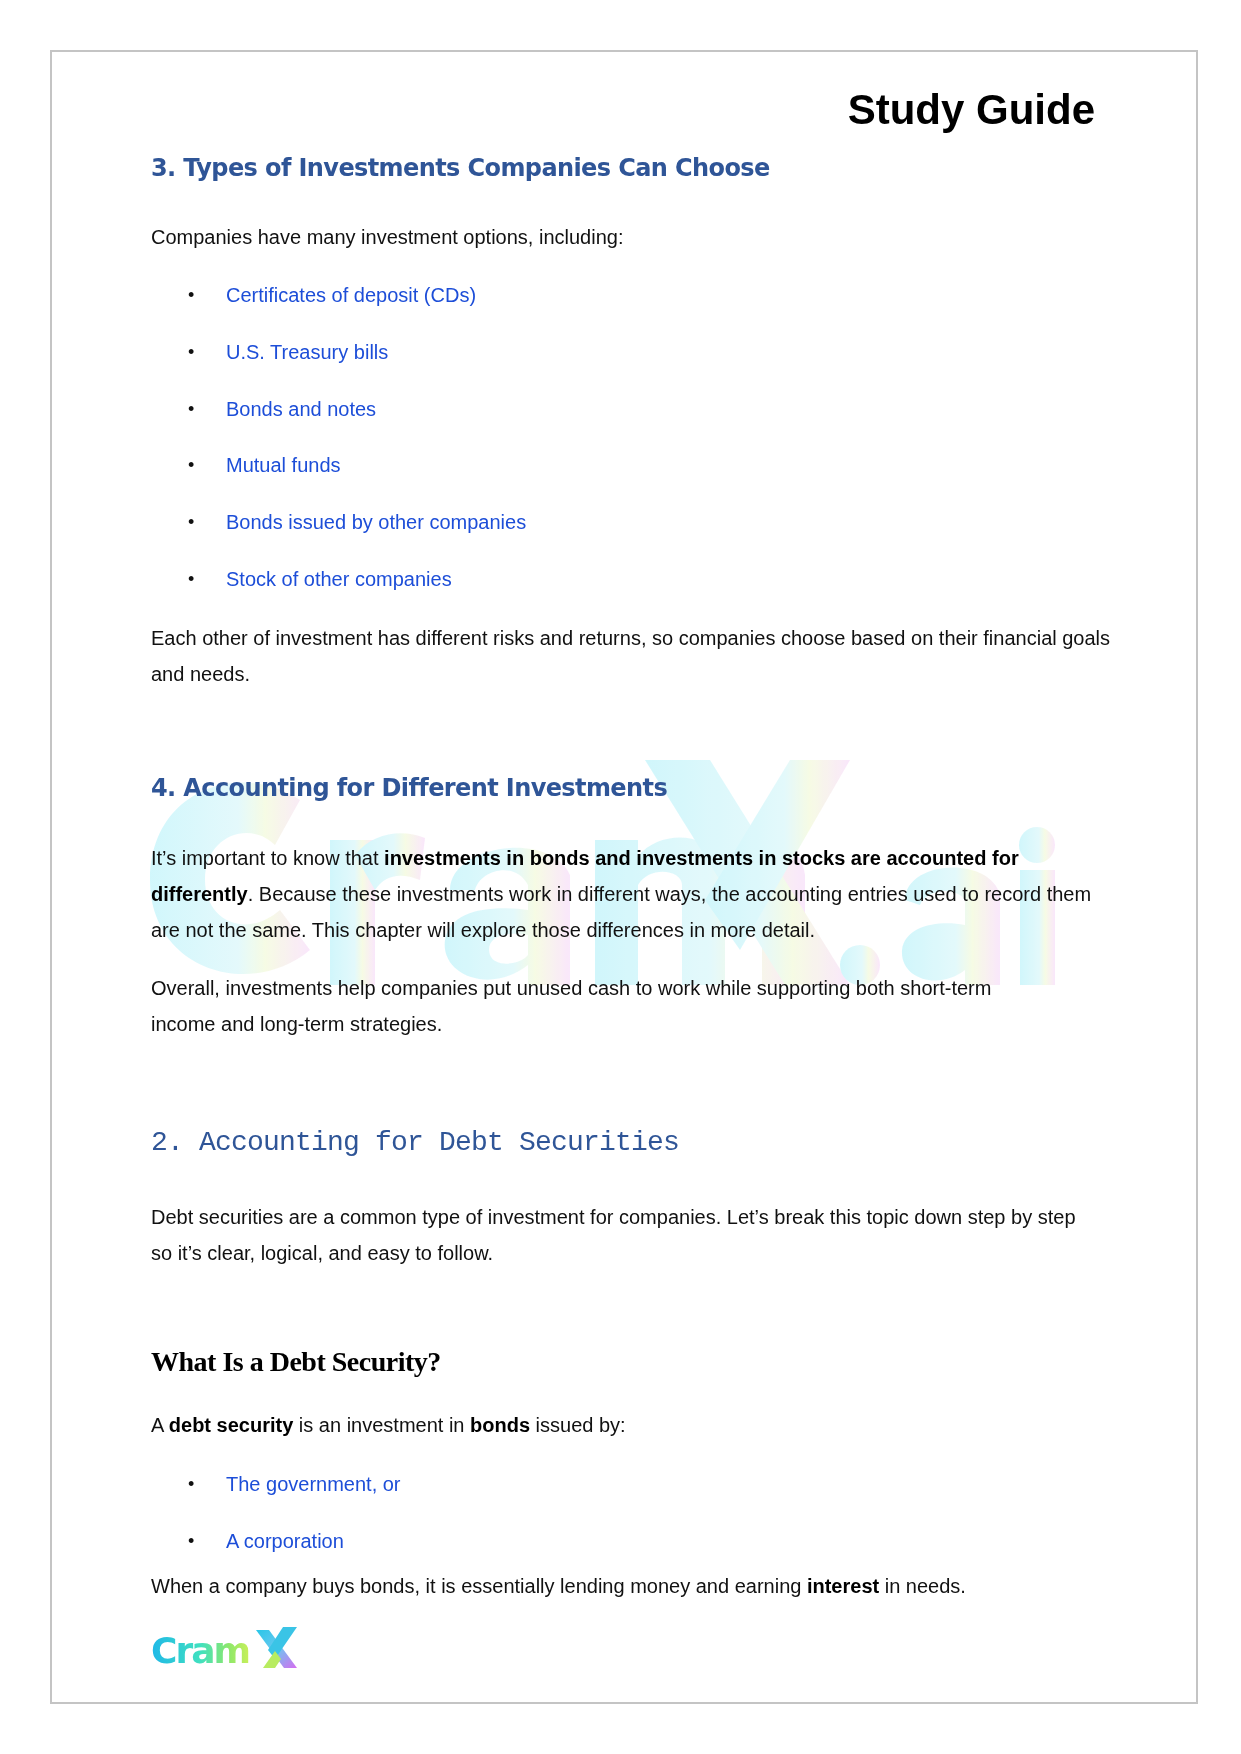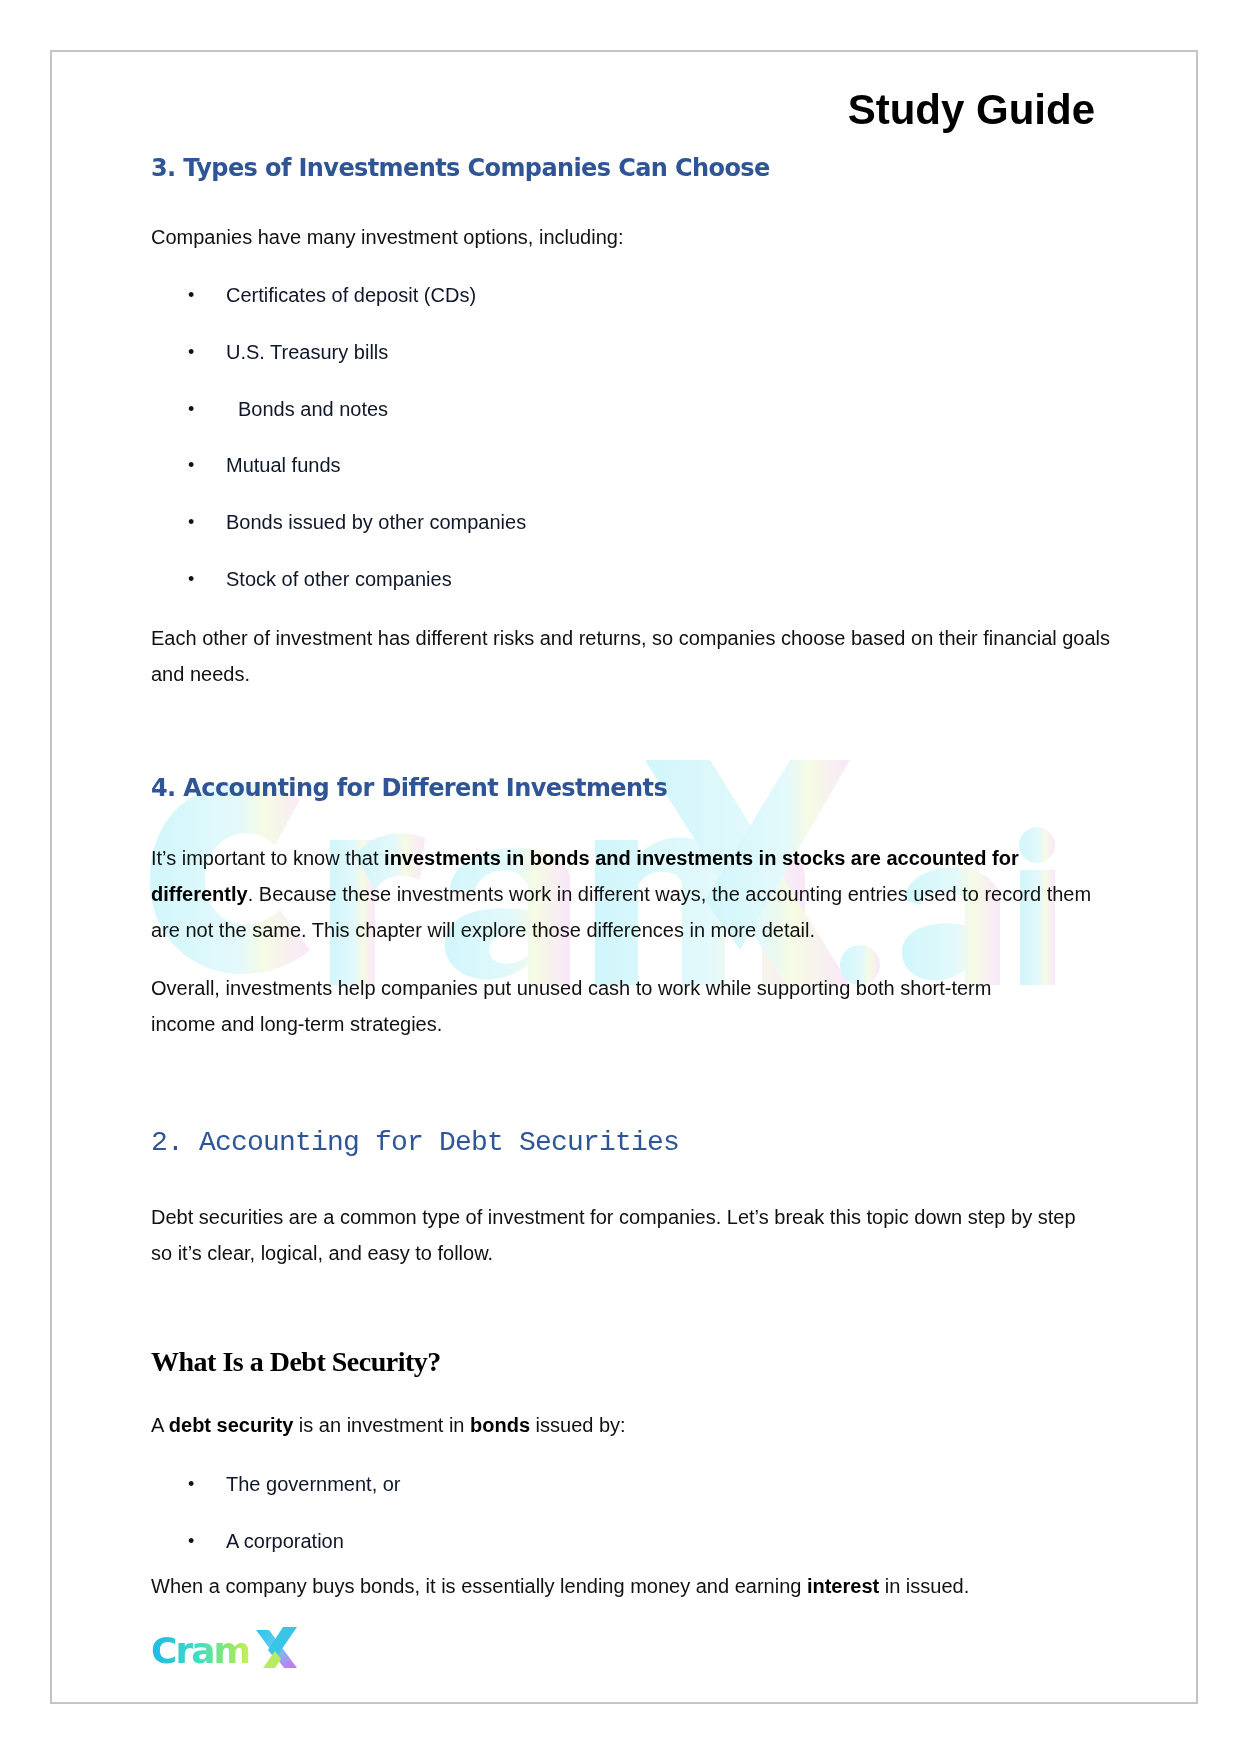--- a/index.html
+++ b/index.html
@@ -27,21 +27,21 @@
     }
     .h-sub {
       font-family: Liberation Serif, serif; font-weight: bold; font-size: 28px;
       line-height: 26px; letter-spacing: -0.5px; color: #000;
     }
 
     .para { font-size: 20px; line-height: 36px; color: #111; }
     .para b { font-weight: bold; color: #000; }
 
     .bullet-dot { font-size: 18px; line-height: 24px; color: #111; }
-    .bullet-text { font-size: 20px; line-height: 24px; color: #0f172a; }
+    .bullet-text { font-size: 20px; line-height: 24px; color: #1d4ed8; }
 
     .wrap-para { white-space: normal; width: 960px; }
 
     
     .watermark {
       position: absolute; left: 150px; top: 760px; width: 960px; height: 225px;
       pointer-events: none; opacity: 1;
     }
 
     .logo {
@@ -90,21 +90,21 @@
 <div class="abs para" style="left:151px; top:219px;">Companies have many investment options, including:</div>
 
 <div>
   <div class="abs bullet-dot" style="left:188px; top:283px;">•</div>
   <div class="abs bullet-text" style="left:226px; top:283px;">Certificates of deposit (CDs)</div>
 
   <div class="abs bullet-dot" style="left:188px; top:340px;">•</div>
   <div class="abs bullet-text" style="left:226px; top:340px;">U.S. Treasury bills</div>
 
   <div class="abs bullet-dot" style="left:188px; top:397px;">•</div>
-  <div class="abs bullet-text" style="left:238px; top:397px;">Bonds and notes</div>
+  <div class="abs bullet-text" style="left:226px; top:397px;">Bonds and notes</div>
 
   <div class="abs bullet-dot" style="left:188px; top:453px;">•</div>
   <div class="abs bullet-text" style="left:226px; top:453px;">Mutual funds</div>
 
   <div class="abs bullet-dot" style="left:188px; top:510px;">•</div>
   <div class="abs bullet-text" style="left:226px; top:510px;">Bonds issued by other companies</div>
 
   <div class="abs bullet-dot" style="left:188px; top:567px;">•</div>
   <div class="abs bullet-text" style="left:226px; top:567px;">Stock of other companies</div>
 </div>
@@ -126,21 +126,21 @@
 <div class="abs para" style="left:151px; top:1407px;"><span>A </span><b>debt security</b><span> is an investment in </span><b>bonds</b><span> issued by:</span></div>
 
 <div>
   <div class="abs bullet-dot" style="left:188px; top:1472px;">•</div>
   <div class="abs bullet-text" style="left:226px; top:1472px;">The government, or</div>
 
   <div class="abs bullet-dot" style="left:188px; top:1529px;">•</div>
   <div class="abs bullet-text" style="left:226px; top:1529px;">A corporation</div>
 </div>
 
-<div class="abs para" style="left:151px; top:1568px;"><span>When a company buys bonds, it is essentially lending money and earning </span><b>interest</b><span> in issued.</span></div>
+<div class="abs para" style="left:151px; top:1568px;"><span>When a company buys bonds, it is essentially lending money and earning </span><b>interest</b><span> in needs.</span></div>
 
 <svg class="logo" viewBox="0 0 146 45" xmlns="http://www.w3.org/2000/svg">
   <defs>
     <linearGradient id="lg1" x1="0" y1="0" x2="1" y2="0">
       <stop offset="0" stop-color="#1fb8e8"></stop>
       <stop offset="0.5" stop-color="#3fe0c0"></stop>
       <stop offset="0.8" stop-color="#8fe86a"></stop>
       <stop offset="1" stop-color="#c8ef5a"></stop>
     </linearGradient>
     <linearGradient id="lg2" x1="0" y1="0" x2="1" y2="1">

